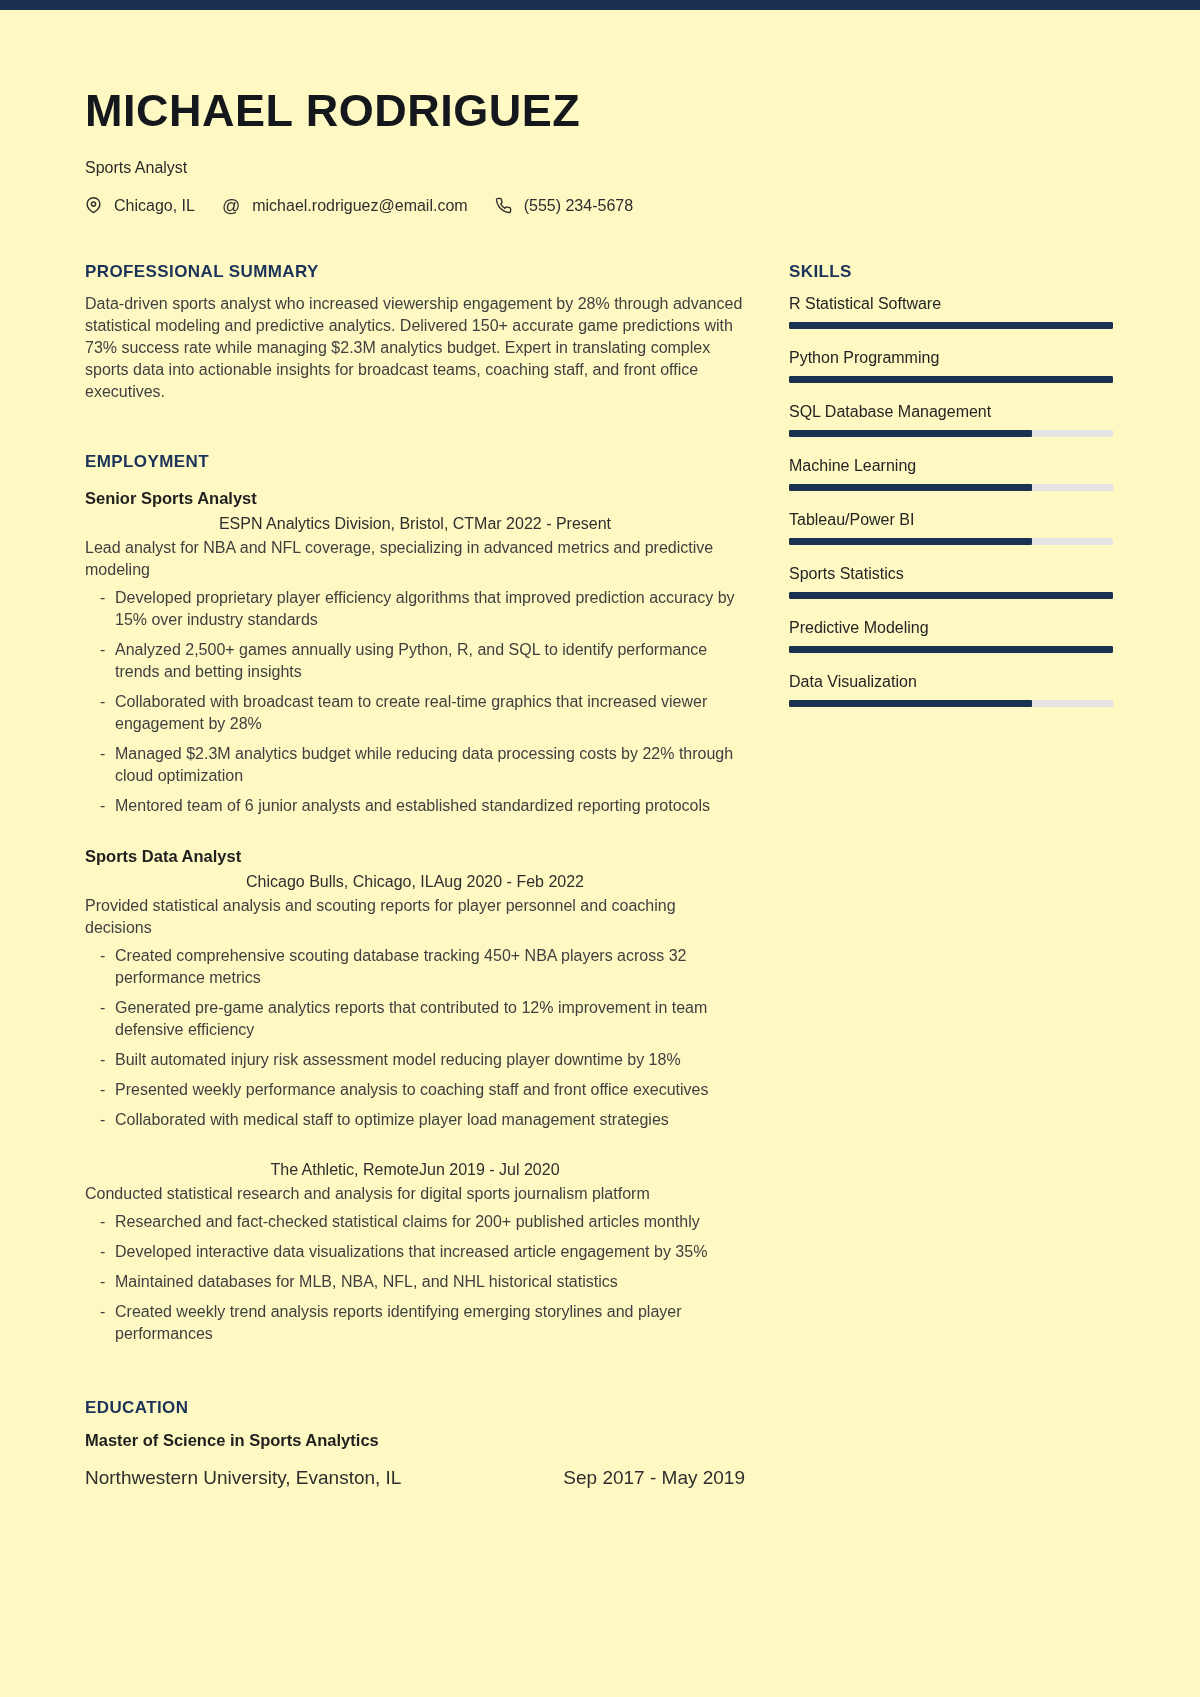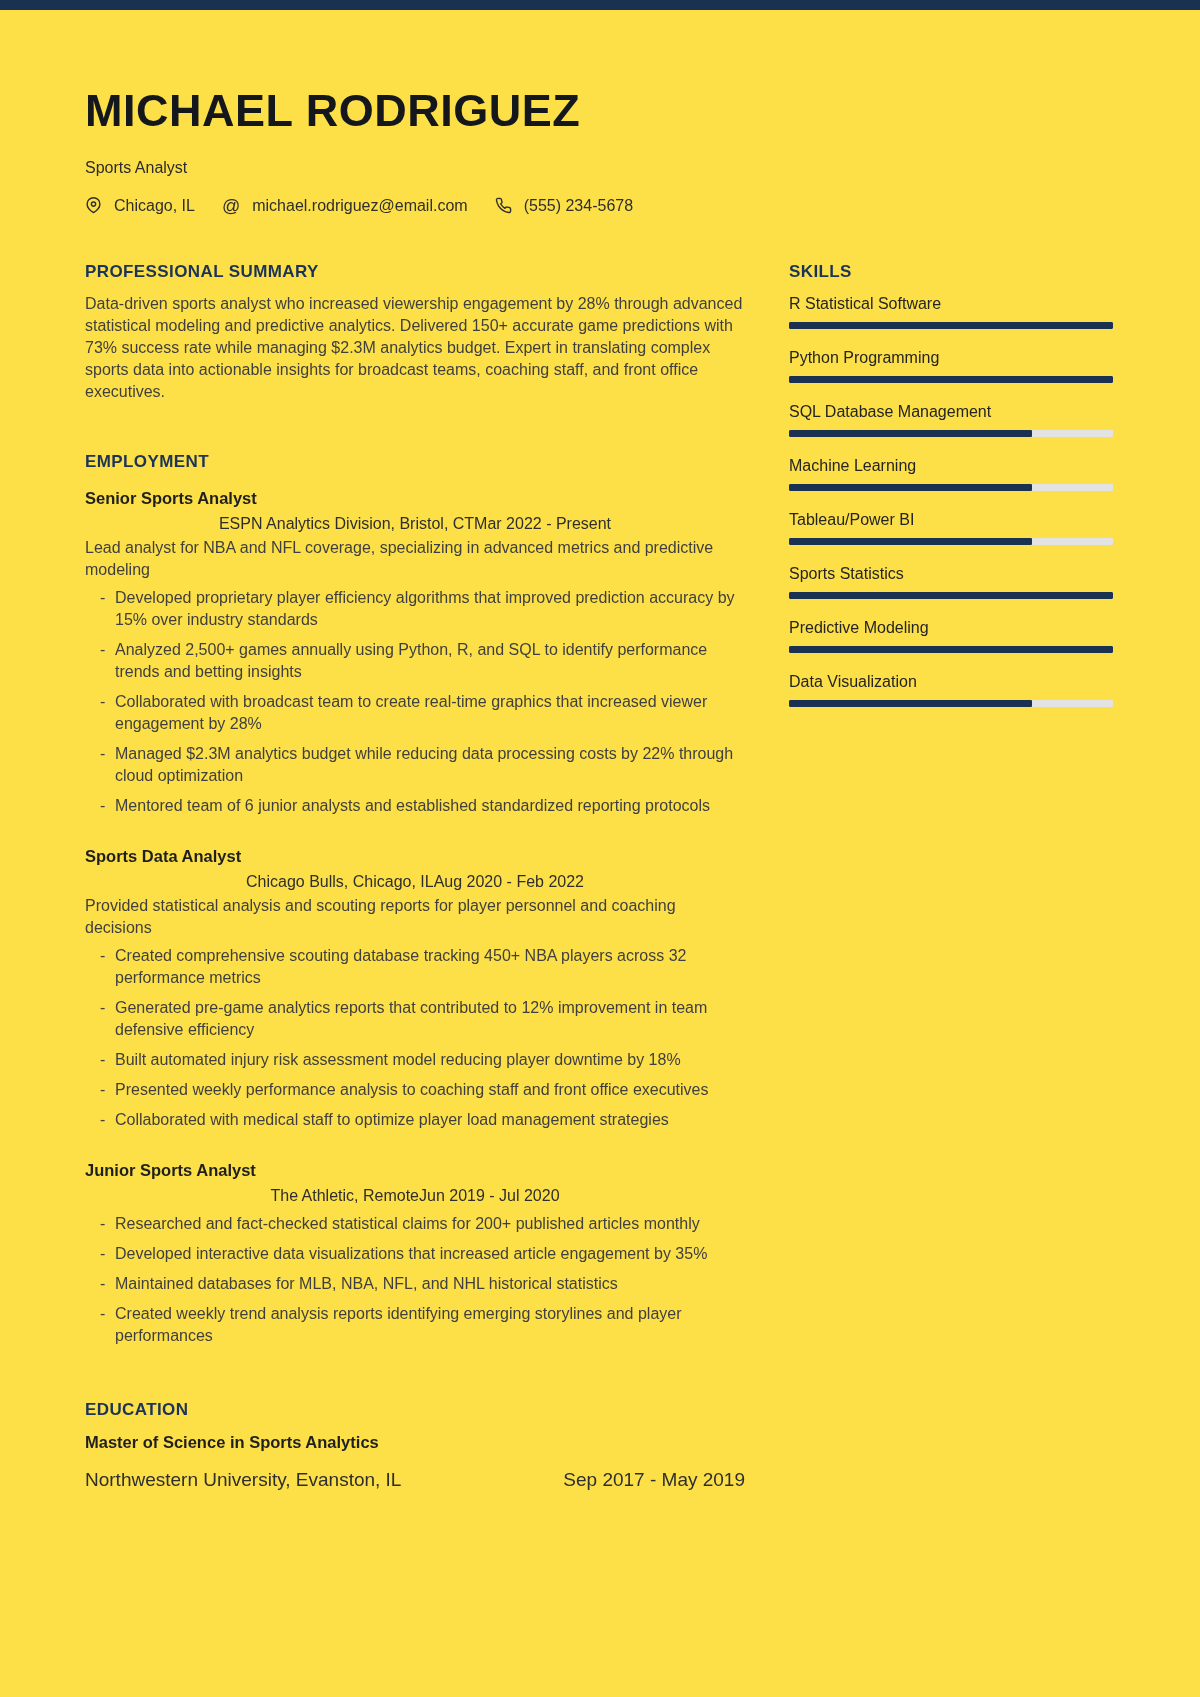--- a/index.html
+++ b/index.html
@@ -3,21 +3,21 @@
 <meta charset="utf-8">
 <style>
   * { margin: 0; padding: 0; box-sizing: border-box; }
   html, body { background: #ffffff; }
   body { font-family: "Liberation Sans", "DejaVu Sans", sans-serif; color: #3f3f3f; }
   .page {
     position: relative;
     width: 1200px;
     height: 1697px;
     margin: 0 auto;
-    background: #fde047;
+    background: #fef9c3;
     overflow: hidden;
   }
   .top-bar {
     height: 10px;
     width: 100%;
     background: #1a3152;
   }
   .content {
     padding: 0 86px 0 85px;
   }
@@ -223,25 +223,25 @@
             <ul class="bullets">
               <li>Created comprehensive scouting database tracking 450+ NBA players across 32 performance metrics</li>
               <li>Generated pre-game analytics reports that contributed to 12% improvement in team defensive efficiency</li>
               <li>Built automated injury risk assessment model reducing player downtime by 18%</li>
               <li>Presented weekly performance analysis to coaching staff and front office executives</li>
               <li>Collaborated with medical staff to optimize player load management strategies</li>
             </ul>
           </div>
 
           <div class="job">
-            <div class="job-role">Junior Sports Analyst</div>
             <div class="job-meta">
               <span>The Athletic, Remote</span>
               <span>Jun 2019 - Jul 2020</span>
             </div>
+            <div class="job-desc">Conducted statistical research and analysis for digital sports journalism platform</div>
             <ul class="bullets">
               <li>Researched and fact-checked statistical claims for 200+ published articles monthly</li>
               <li>Developed interactive data visualizations that increased article engagement by 35%</li>
               <li>Maintained databases for MLB, NBA, NFL, and NHL historical statistics</li>
               <li>Created weekly trend analysis reports identifying emerging storylines and player performances</li>
             </ul>
           </div>
         </div>
 
         <div class="section education">

